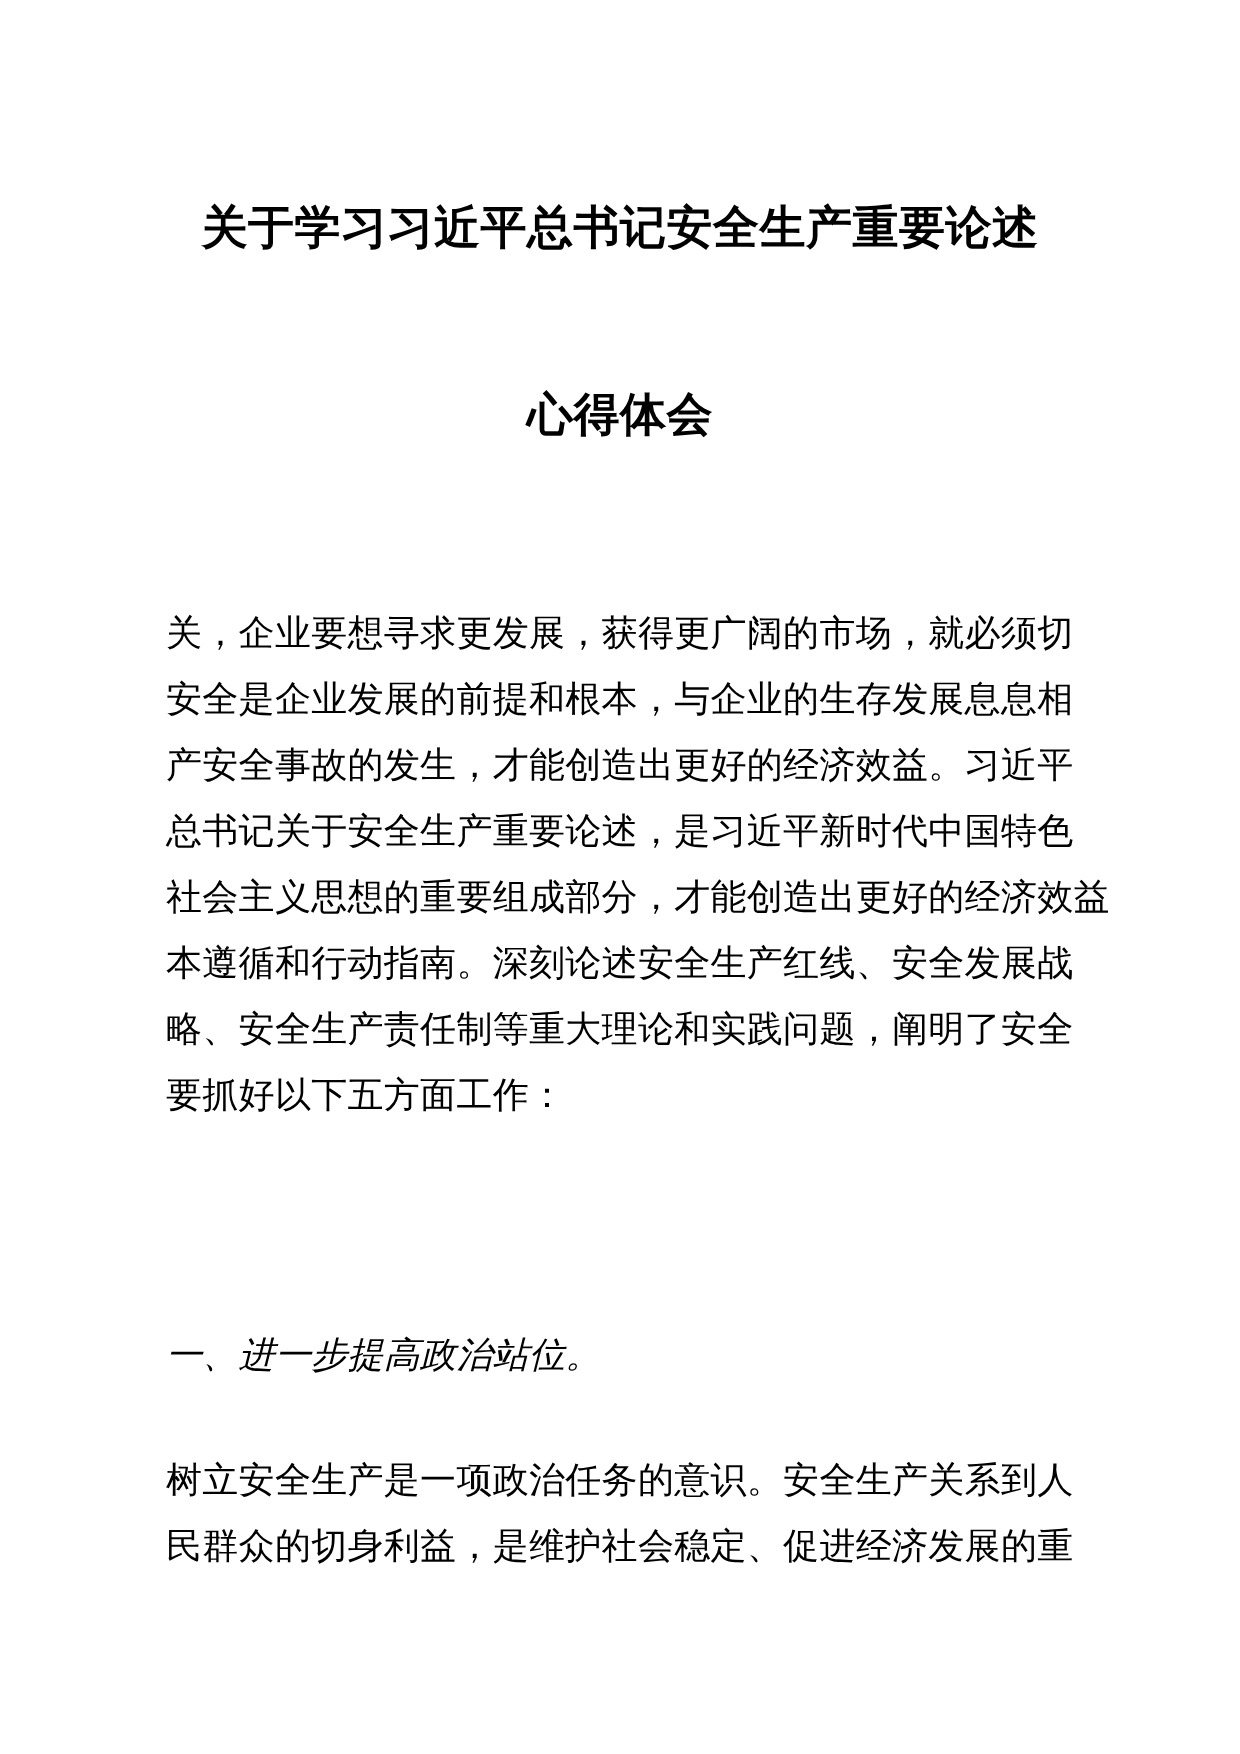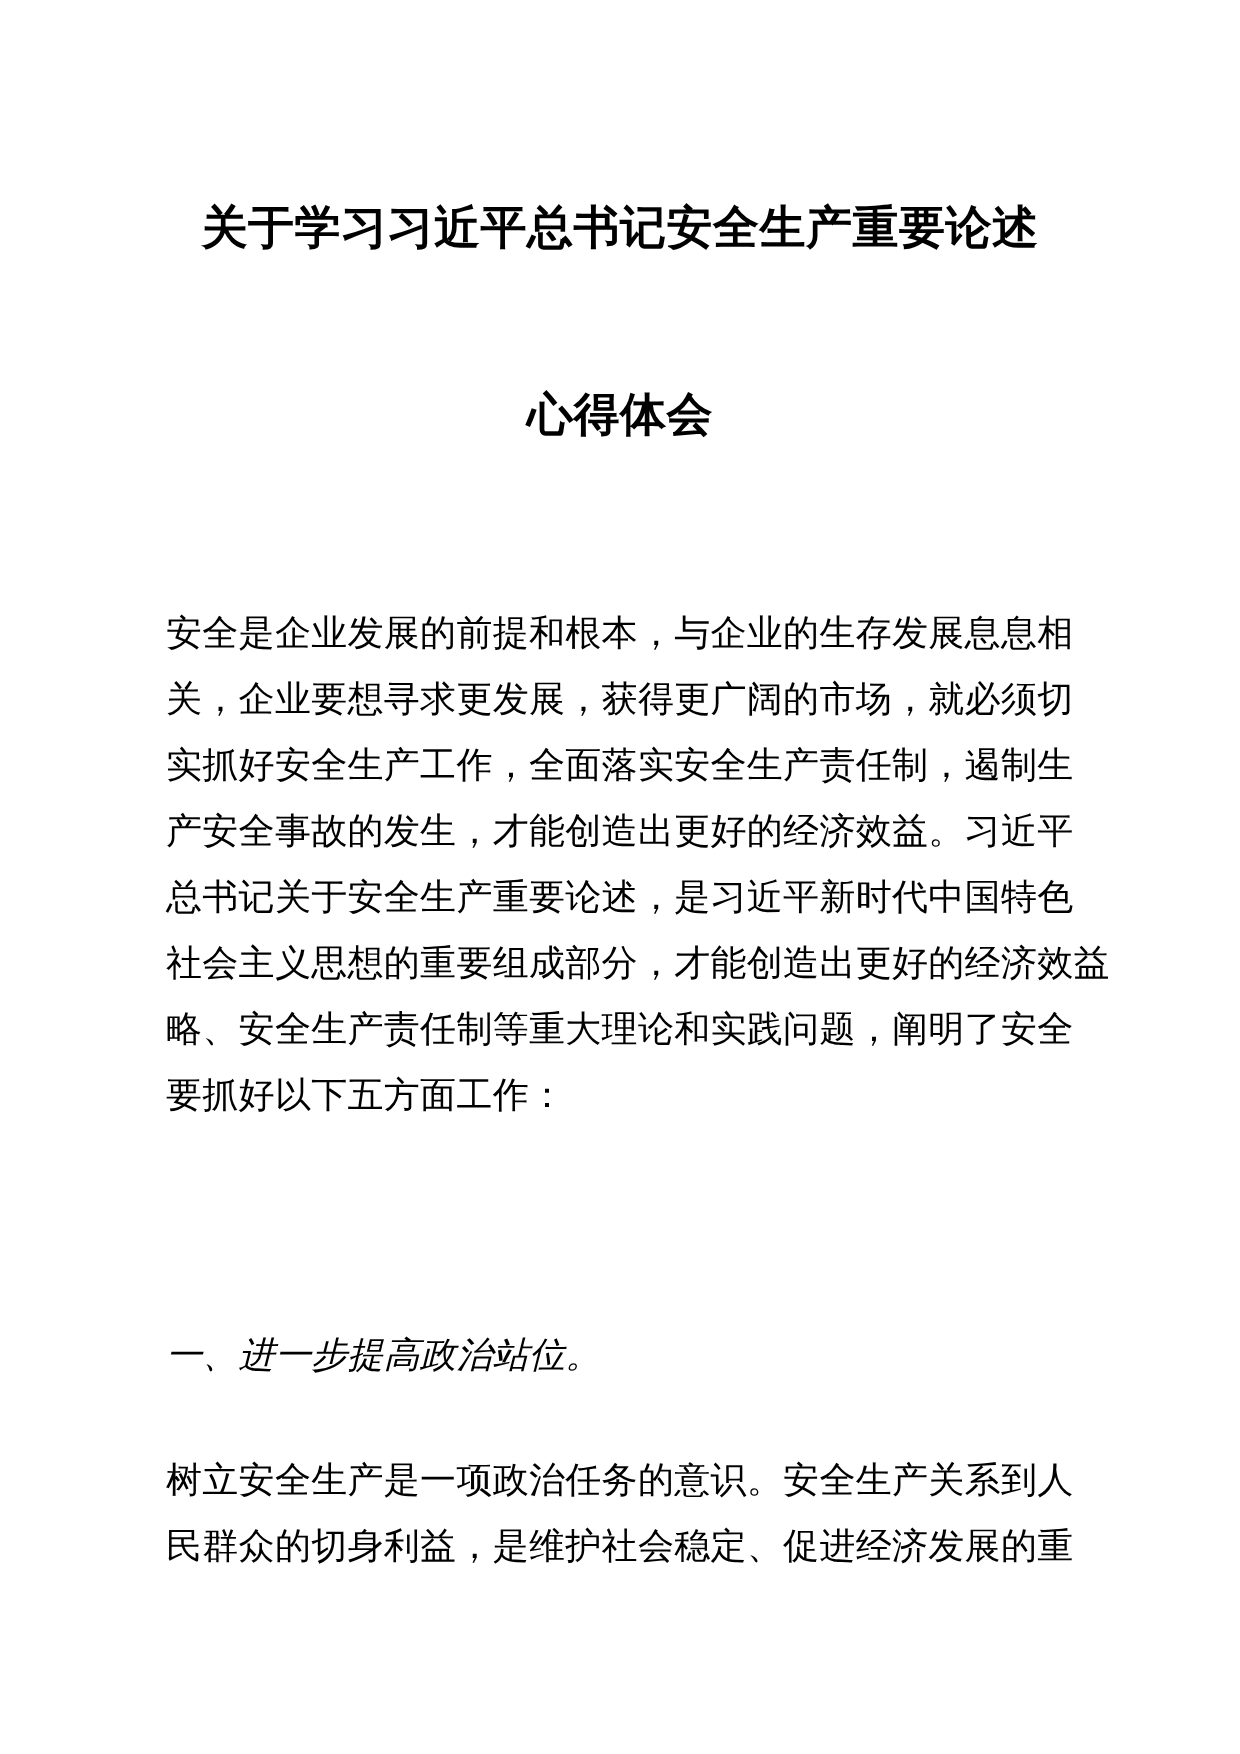--- a/index.html
+++ b/index.html
@@ -49,26 +49,26 @@
 </head>
 <body>
 
 <div class="page">
 
   <div class="doc-title title-line-1">关于学习习近平总书记安全生产重要论述</div>
 
   <div class="doc-title title-line-2">心得体会</div>
 
   <div class="body-block para-1">
+    <span class="text-line">关，企业要想寻求更发展，获得更广阔的市场，就必须切</span>
     <span class="text-line">安全是企业发展的前提和根本，与企业的生存发展息息相</span>
-    <span class="text-line">关，企业要想寻求更发展，获得更广阔的市场，就必须切</span>
-    <span class="text-line">实抓好安全生产工作，全面落实安全生产责任制，遏制生</span>
     <span class="text-line">产安全事故的发生，才能创造出更好的经济效益。习近平</span>
     <span class="text-line">总书记关于安全生产重要论述，是习近平新时代中国特色</span>
     <span class="text-line">社会主义思想的重要组成部分，才能创造出更好的经济效益</span>
+    <span class="text-line">本遵循和行动指南。深刻论述安全生产红线、安全发展战</span>
     <span class="text-line">略、安全生产责任制等重大理论和实践问题，阐明了安全</span>
     <span class="text-line">要抓好以下五方面工作：</span>
   </div>
 
   <div class="body-block heading-1">一、进一步提高政治站位。</div>
 
   <div class="body-block para-2">
     <span class="text-line">树立安全生产是一项政治任务的意识。安全生产关系到人</span>
     <span class="text-line">民群众的切身利益，是维护社会稳定、促进经济发展的重</span>
   </div>

